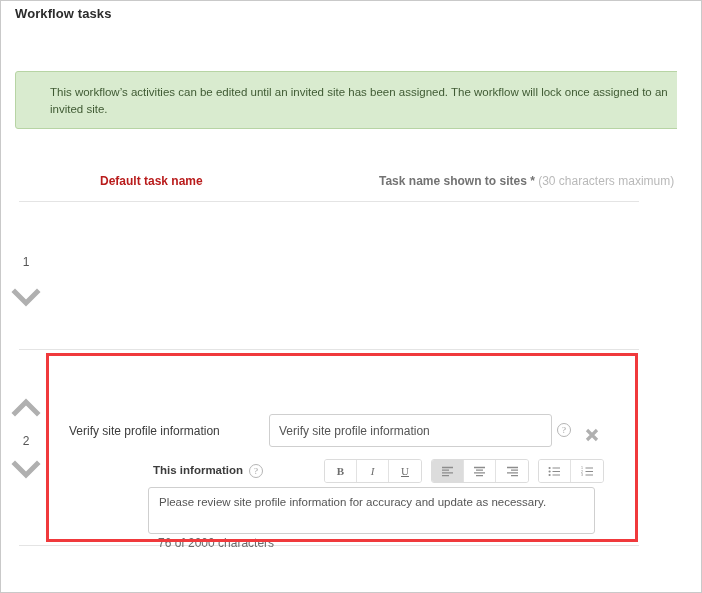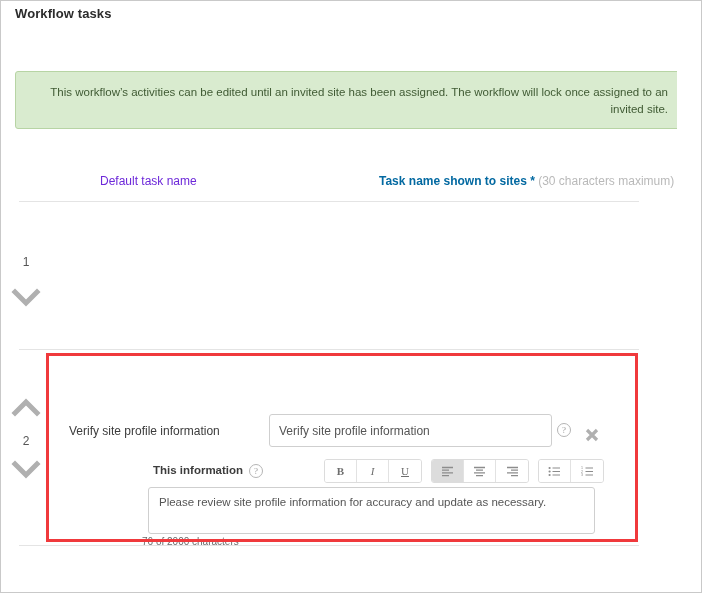--- a/index.html
+++ b/index.html
@@ -25,35 +25,35 @@
     position:absolute; left:14px; top:24px; width:672px;
     font-size:11.5px; line-height:16px; color:#444;
   }
 
   
   .notice {
     position:absolute; left:14px; top:70px; width:672px; height:58px;
     background:#d9ebcf; border:1px solid #b7d4a4; border-radius:3px;
   }
   .notice-text {
-    position:absolute; left:22px; top:12px; width:630px;
-    font-size:11.5px; line-height:17px; color:#3f5a33;text-align:right;
+    position:absolute; left:34px; top:12px; width:630px;
+    font-size:11.5px; line-height:17px; color:#3f5a33;
   }
 
   
   .col-hdr-default {
     position:absolute; left:99px; top:173px;
-    font-size:12px; font-weight:normal; color:#6d28d9;
+    font-size:12px; font-weight:bold; color:#b91c1c;
   }
   .col-hdr-sites {
     position:absolute; left:378px; top:173px;
     font-size:12px; font-weight:bold; color:#2b2b2b;
     white-space:nowrap;
   }
-  .col-hdr-sites .req { color:#0369a1; }
+  .col-hdr-sites .req { color:#737373; }
   .col-hdr-sites .hint { font-weight:normal; color:#b9b9b9; }
 
   
   .rule {
     position:absolute; left:18px; width:620px; height:1px;
     background:#e4e4e4;
   }
 
   
   .row { position:absolute; left:0; width:700px; }
@@ -122,21 +122,21 @@
 
   .ta {
     position:absolute;
     border:1px solid #cfcfcf; border-radius:3px; background:#fff;
     font-family:"Liberation Sans", sans-serif;
     font-size:11.5px; color:#555;
     padding:6px 10px; resize:none; outline:none; overflow:hidden;
     line-height:16px;
   }
   .char-count {
-    position:absolute; font-size:10px; color:#6a6a6a;
+    position:absolute; font-size:12px; color:#6a6a6a;margin-left:16px;
   }
 
   
   .red-box {
     position:absolute; left:45px; top:352px; width:592px; height:189px;
     border:3px solid #f0393c; pointer-events:none;
   }
 </style>
 </head>
 <body>

